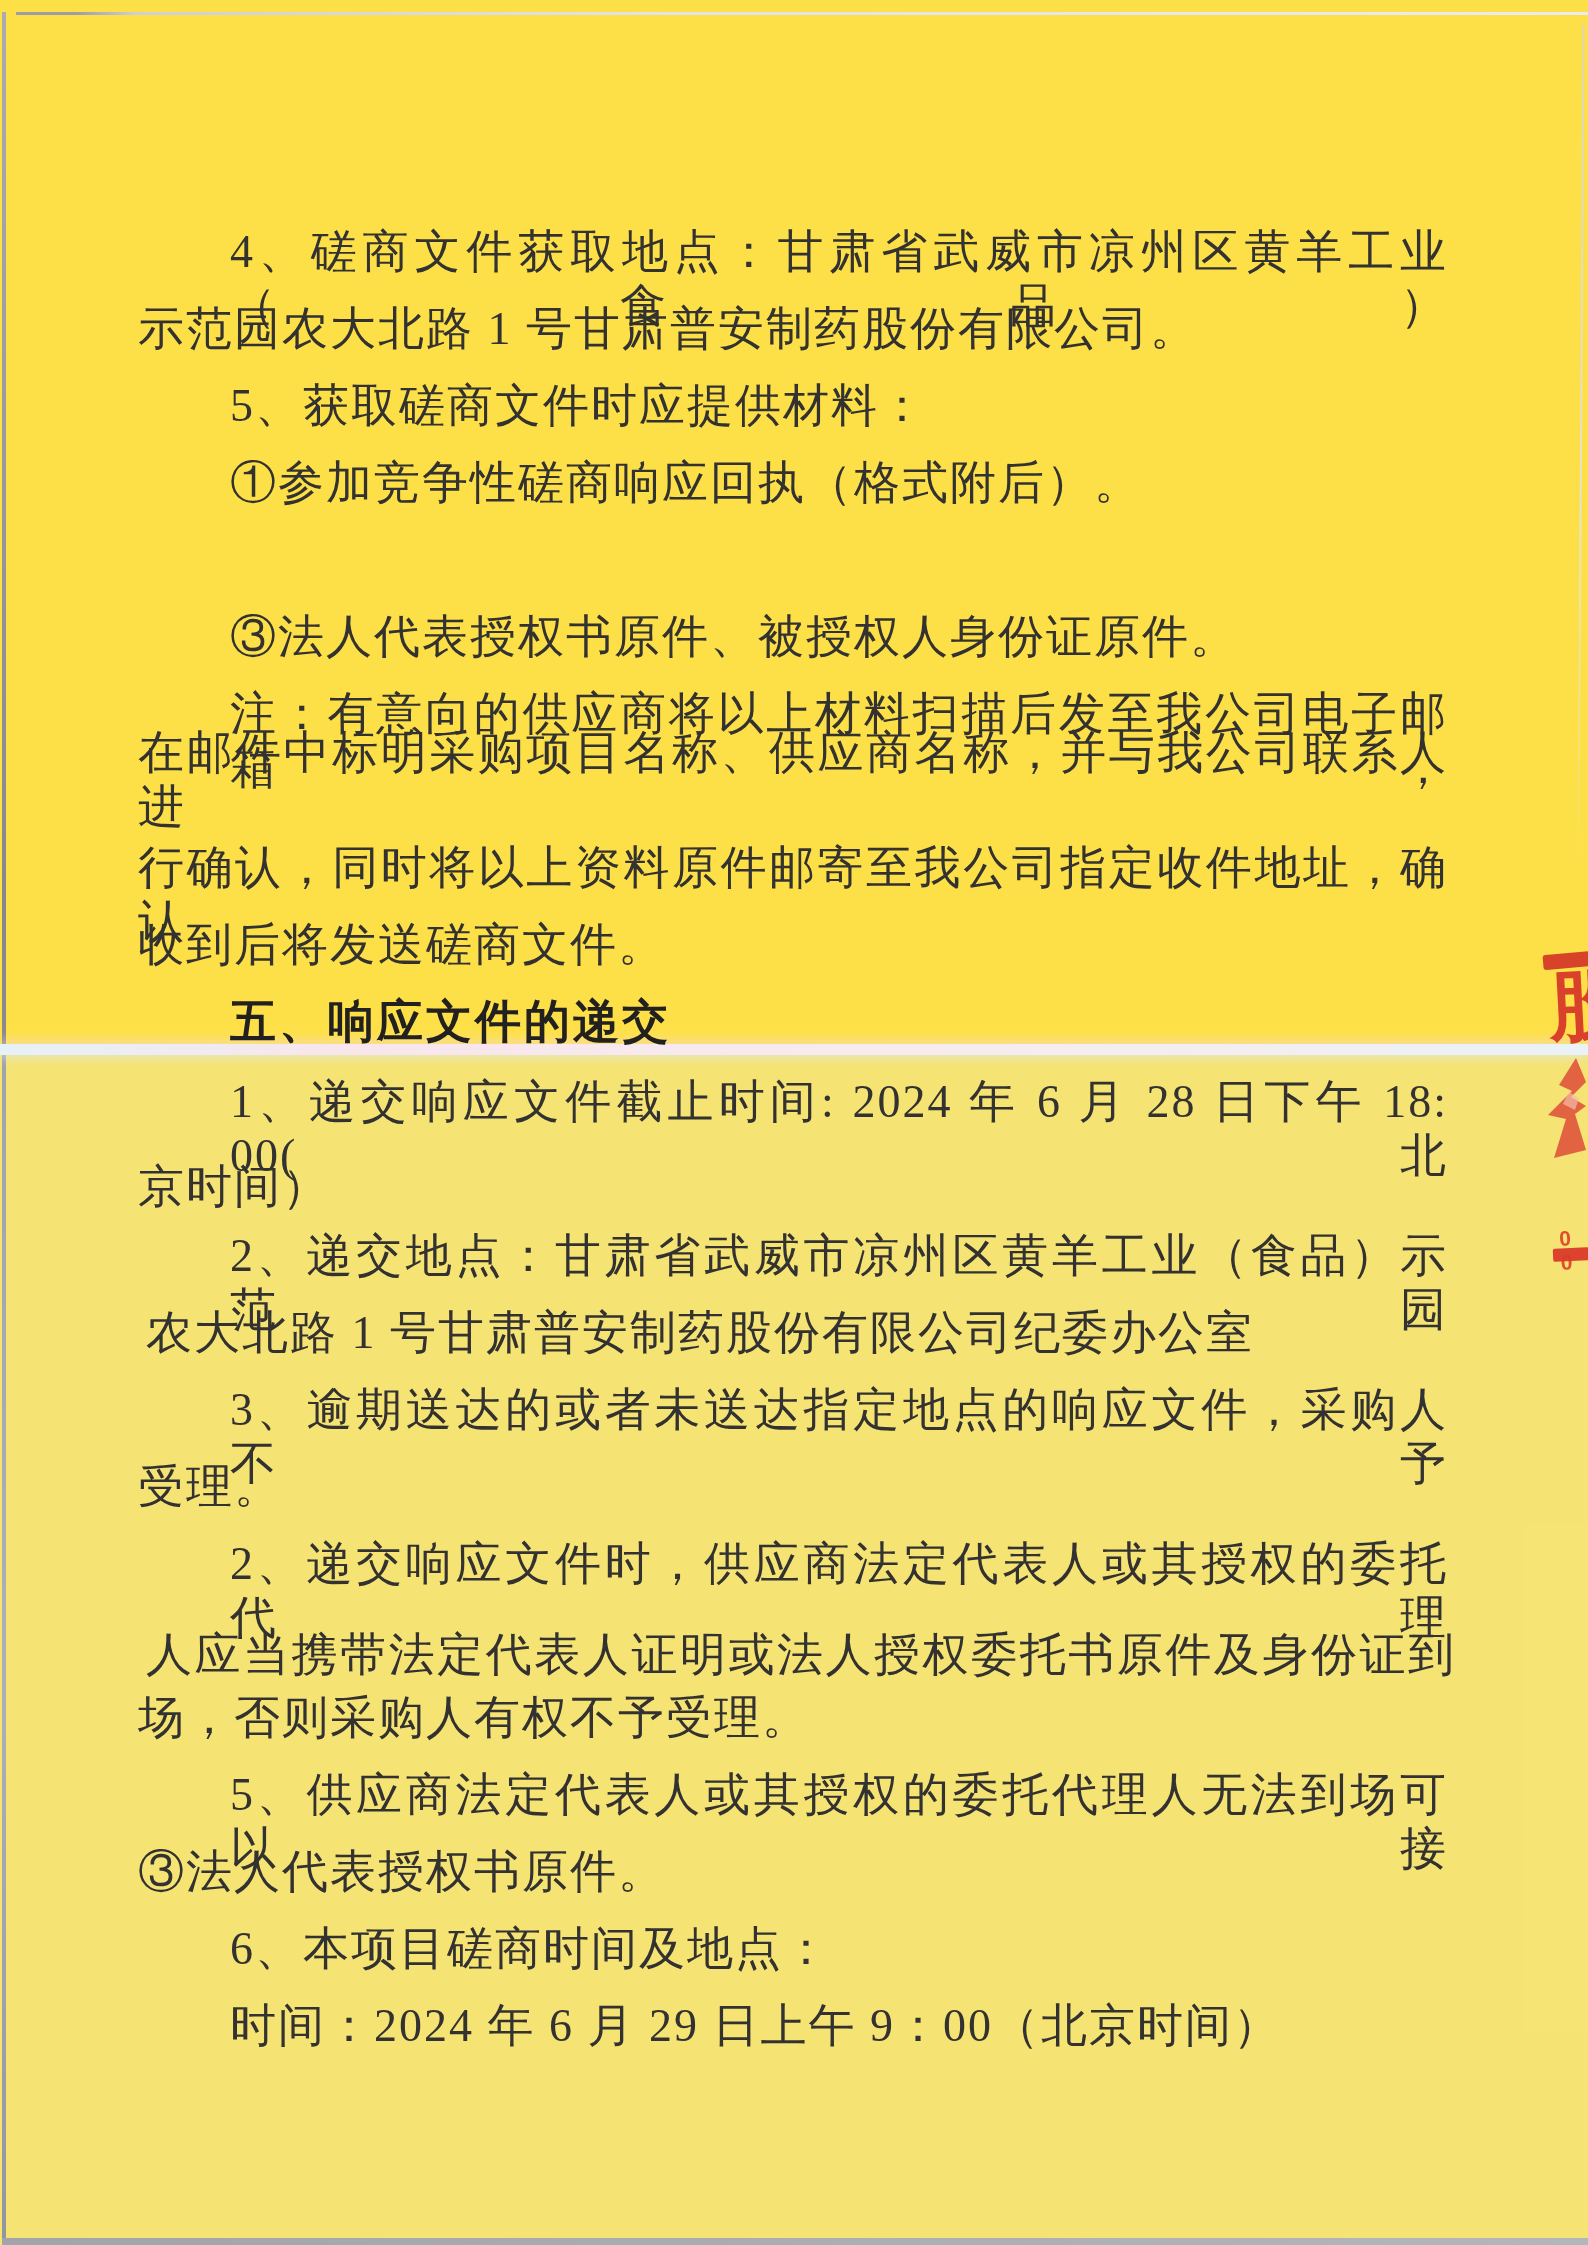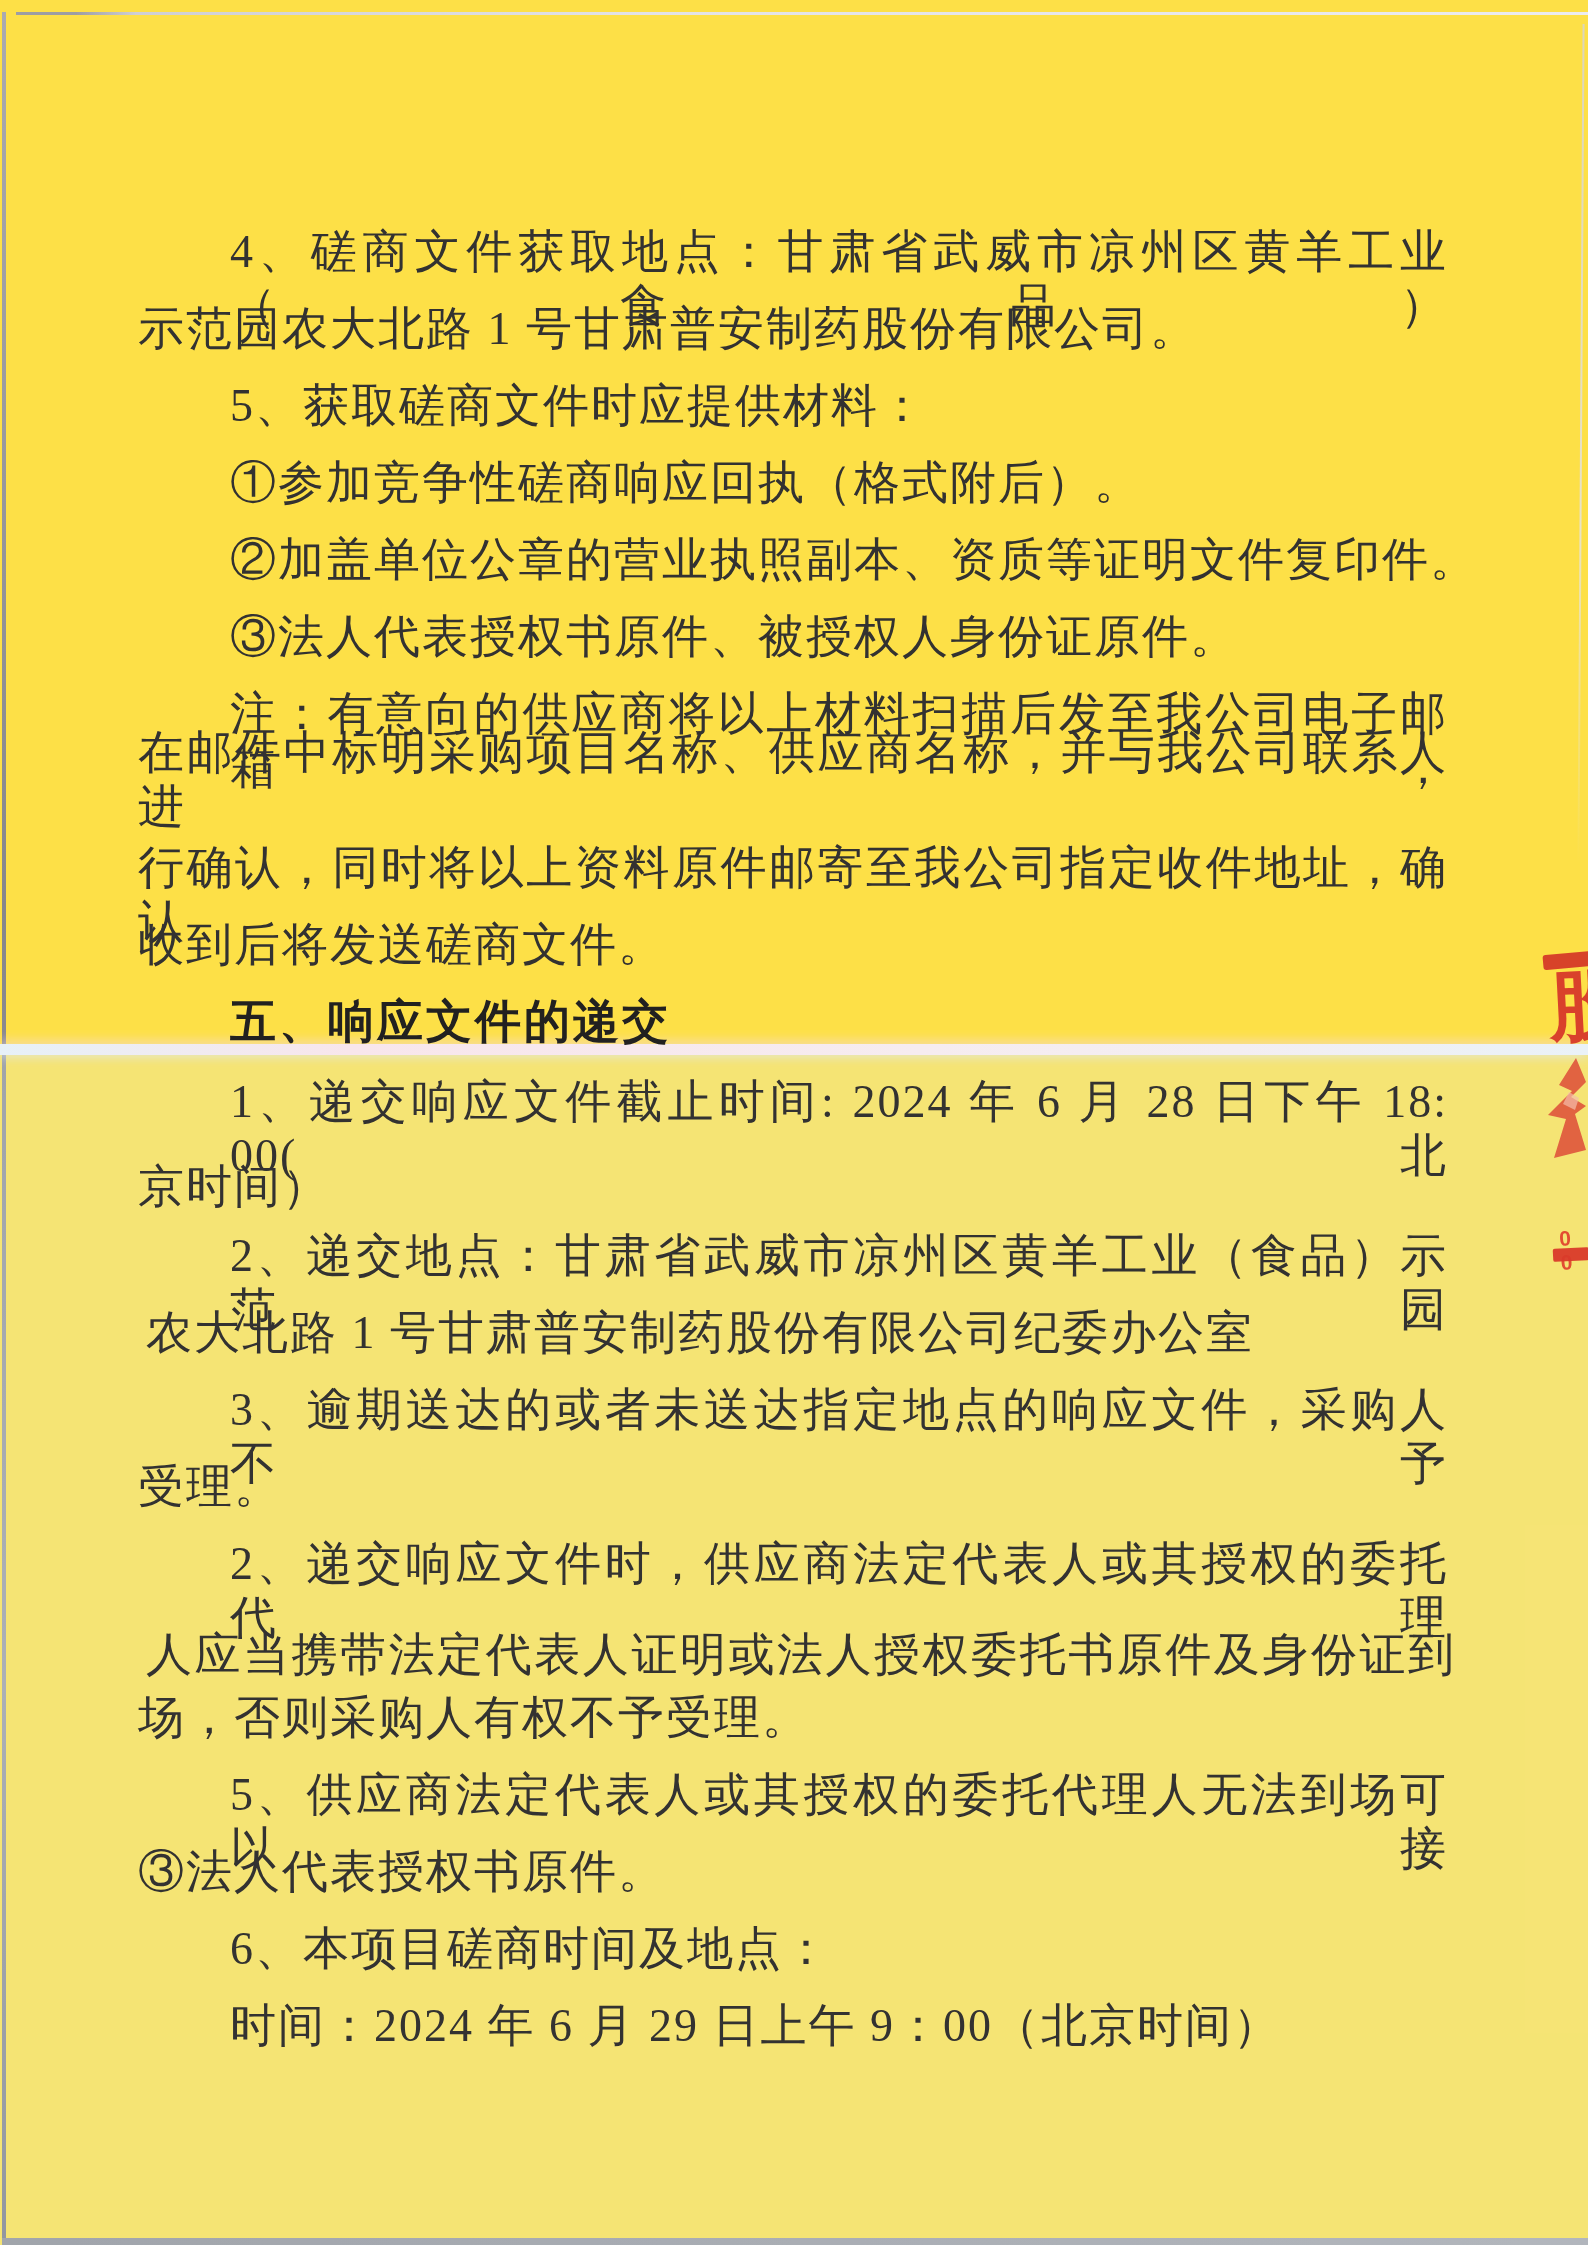--- a/index.html
+++ b/index.html
@@ -92,21 +92,20 @@
   <div class="edge edge-right"></div>
 
   <div class="scan-band"></div>
   <div class="scan-tint"></div>
 
   <div class="text-layer" id="text-layer">
       <div class="line indent just" style="top: 225px;">4、磋商文件获取地点：甘肃省武威市凉州区黄羊工业（食品）</div>
       <div class="line" style="top: 302px;">示范园农大北路 1 号甘肃普安制药股份有限公司。</div>
       <div class="line indent" style="top: 379px;">5、获取磋商文件时应提供材料：</div>
       <div class="line indent" style="top: 456px;">①参加竞争性磋商响应回执（格式附后）。</div>
-      <div class="line indent" style="top: 533px;">②加盖单位公章的营业执照副本、资质等证明文件复印件。</div>
       <div class="line indent" style="top: 610px;">③法人代表授权书原件、被授权人身份证原件。</div>
       <div class="line indent just" style="top: 687px;">注：有意向的供应商将以上材料扫描后发至我公司电子邮箱，</div>
       <div class="line just" style="top: 726px;">在邮件中标明采购项目名称、供应商名称，并与我公司联系人进</div>
       <div class="line just" style="top: 841px;">行确认，同时将以上资料原件邮寄至我公司指定收件地址，确认</div>
       <div class="line" style="top: 918px; font-family: Liberation Serif, serif;">收到后将发送磋商文件。</div>
       <div class="line indent bold" style="top: 995px;">五、响应文件的递交</div>
       <div class="line indent just" style="top: 1075px;">1、递交响应文件截止时间: 2024 年 6 月 28 日下午 18: 00(北</div>
       <div class="line" style="top: 1152px; margin-top: 8px;">京时间）</div>
       <div class="line indent just" style="top: 1229px;">2、递交地点：甘肃省武威市凉州区黄羊工业（食品）示范园</div>
       <div class="line" style="top: 1306px; margin-left: 8px;">农大北路 1 号甘肃普安制药股份有限公司纪委办公室</div>

